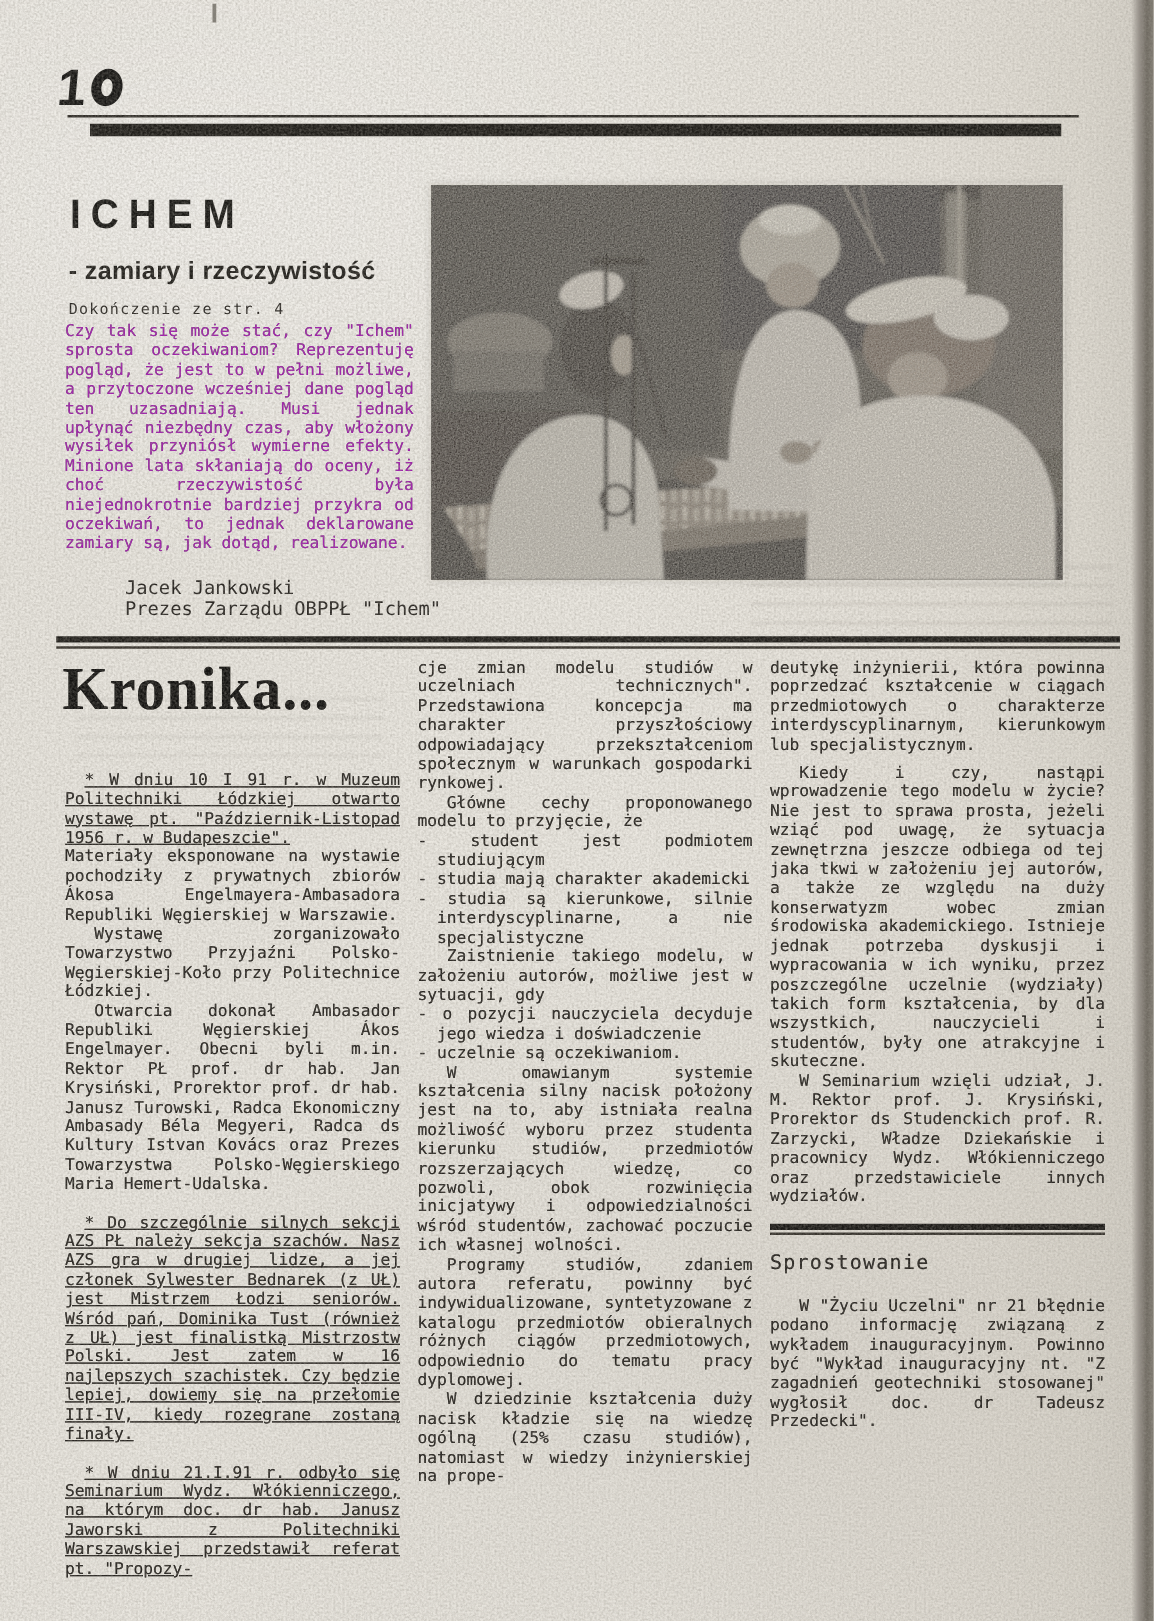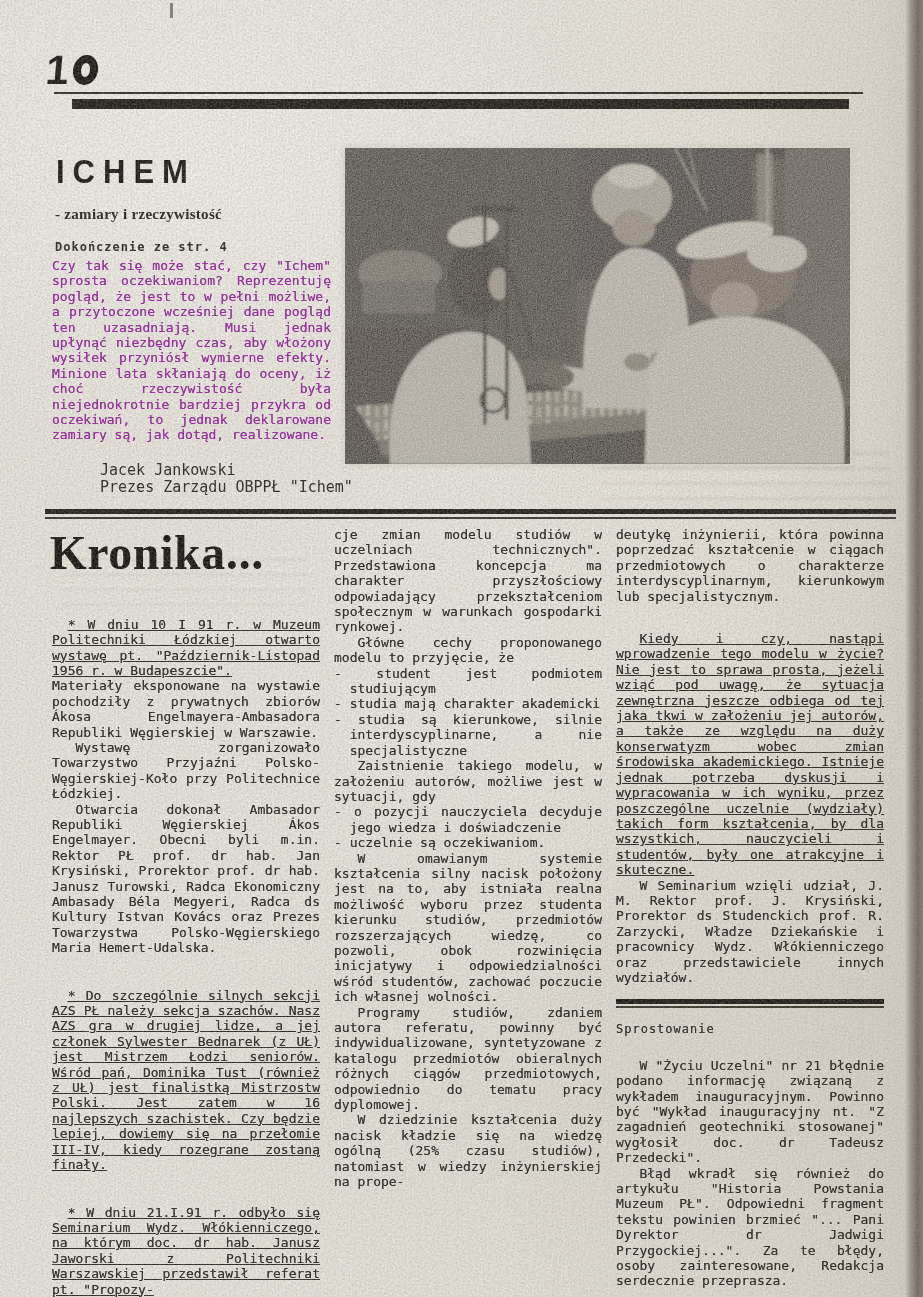--- a/index.html
+++ b/index.html
@@ -28,45 +28,45 @@
     border-radius:50%;margin-left:3px;margin-top:5px;}
   
   .rule{background:#211f1b;}
   .rule-thin-top{left:54px;top:92px;width:809px;height:2px;background:#2f2c27;}
   .rule-thick-top{left:72px;top:99px;width:777px;height:10px;}
   .rule-thick-mid{left:45px;top:509px;width:851px;height:5px;}
   .rule-thin-mid{left:45px;top:517px;width:851px;height:2px;background:#37332d;}
   
   .ichem-title{left:56px;top:154px;font-family:"Liberation Sans",sans-serif;font-weight:900;
     font-size:31px;letter-spacing:8px;color:#1b1a17;transform:scaleY(1.06);}
-  .ichem-sub{left:55px;top:206px;font-family:Liberation Serif, serif;font-weight:700;
-    font-size:15px;color:#22201c;letter-spacing:.3px;}
-  .ichem-kicker{left:55px;top:240px;font-size:12px;font-weight:700;letter-spacing:1px;color:#2b2824;}
+  .ichem-sub{left:55px;top:206px;font-family:Liberation Sans, sans-serif;font-weight:700;
+    font-size:20px;color:#22201c;letter-spacing:.3px;}
+  .ichem-kicker{left:55px;top:240px;font-size:12px;font-weight:400;letter-spacing:1px;color:#2b2824;}
   .ichem-body{left:52px;top:258px;width:279px;font-size:13px;line-height:15.4px;text-align:justify;
     color:#a21caf;text-shadow:0 0 .4px rgba(40,37,33,.7);}
   .ichem-sign{left:100px;top:462px;font-size:15px;line-height:17px;color:#282521;}
   
   .photo{left:345px;top:148px;width:505px;height:316px;background:#46433d;
     box-shadow:0 0 0 2px rgba(230,227,219,.6), 0 0 6px rgba(60,56,50,.25);}
   
   .kronika{left:52px;top:527px;width:832px;display:flex;gap:14px;}
   .col{width:268px;flex:0 0 268px;font-size:13px;line-height:15.4px;color:#282521;
     text-shadow:0 0 .4px rgba(40,37,33,.7);}
   .col p{margin:0;text-align:justify;}
   p.indent{text-indent:3ch;}
   p.star{text-indent:2ch;text-decoration:underline;}
   p.dash{padding-left:2ch;text-indent:-2ch;}
-  p.gap{margin-top:32px;}
-  p.gap-sm{margin-top:27px;text-decoration:underline;}
+  p.gap{margin-top:15px;}
+  p.gap-sm{margin-top:7px;}
   .kronika-heading{font-family:"Liberation Serif",serif;font-weight:700;font-size:47px;
     line-height:1.1;letter-spacing:1px;color:#151412;margin:0 0 38px -2px;transform:scaleY(1.04);}
   .col-rule-thick{height:5px;background:#1d1b18;margin:14px 0 2px;}
   .col-rule-thin{height:2px;background:#37332d;margin:0 0 14px;}
   .sprost-heading{text-align:left;letter-spacing:1px;margin:6px 0 20px !important;
-    text-indent:0 !important;font-size:12px;}
+    text-indent:0 !important;font-size:16px;}
 </style>
 </head>
 <body>
 
 <div class="abs tick-mark"></div>
 <div class="ghost ghost-a"></div>
 <div class="ghost ghost-b"></div>
 
 <div class="abs page-number">
   <span>1</span>
@@ -194,21 +194,20 @@
   </div>
 
   <div class="col">
     <p class="flush">deutykę inżynierii, która powinna poprzedzać kształcenie w ciągach przedmiotowych o charakterze interdyscyplinarnym, kierunkowym lub specjalistycznym.</p>
     <p class="indent gap-sm">Kiedy i czy, nastąpi wprowadzenie tego modelu w życie? Nie jest to sprawa prosta, jeżeli wziąć pod uwagę, że sytuacja zewnętrzna jeszcze odbiega od tej jaka tkwi w założeniu jej autorów, a także ze względu na duży konserwatyzm wobec zmian środowiska akademickiego. Istnieje jednak potrzeba dyskusji i wypracowania w ich wyniku, przez poszczególne uczelnie (wydziały) takich form kształcenia, by dla wszystkich, nauczycieli i studentów, były one atrakcyjne i skuteczne.</p>
     <p class="indent">W Seminarium wzięli udział, J. M. Rektor prof. J. Krysiński, Prorektor ds Studenckich prof. R. Zarzycki, Władze Dziekańskie i pracownicy Wydz. Włókienniczego oraz przedstawiciele innych wydziałów.</p>
     <div class="col-rule-thick"></div>
     <div class="col-rule-thin"></div>
     <p class="sprost-heading">Sprostowanie</p>
     <p class="indent">W "Życiu Uczelni" nr 21 błędnie podano informację związaną z wykładem inauguracyjnym. Powinno być "Wykład inauguracyjny nt. "Z zagadnień geotechniki stosowanej" wygłosił doc. dr Tadeusz Przedecki".</p>
-    <p class="indent">Błąd wkradł się również do artykułu "Historia Powstania Muzeum PŁ". Odpowiedni fragment tekstu powinien brzmieć "... Pani Dyrektor dr Jadwigi Przygockiej...". Za te błędy, osoby zainteresowane, Redakcja serdecznie przeprasza.</p>
   </div>
 
 </div>
 
 <div class="abs edge-shadow"></div>
 
 <svg class="abs page-grain" width="923" height="1297">
   <defs>
     <filter id="pgrain" x="0" y="0" width="100%" height="100%">
       <feTurbulence type="fractalNoise" baseFrequency="0.55" numOctaves="2" seed="3" stitchTiles="stitch"></feTurbulence>

